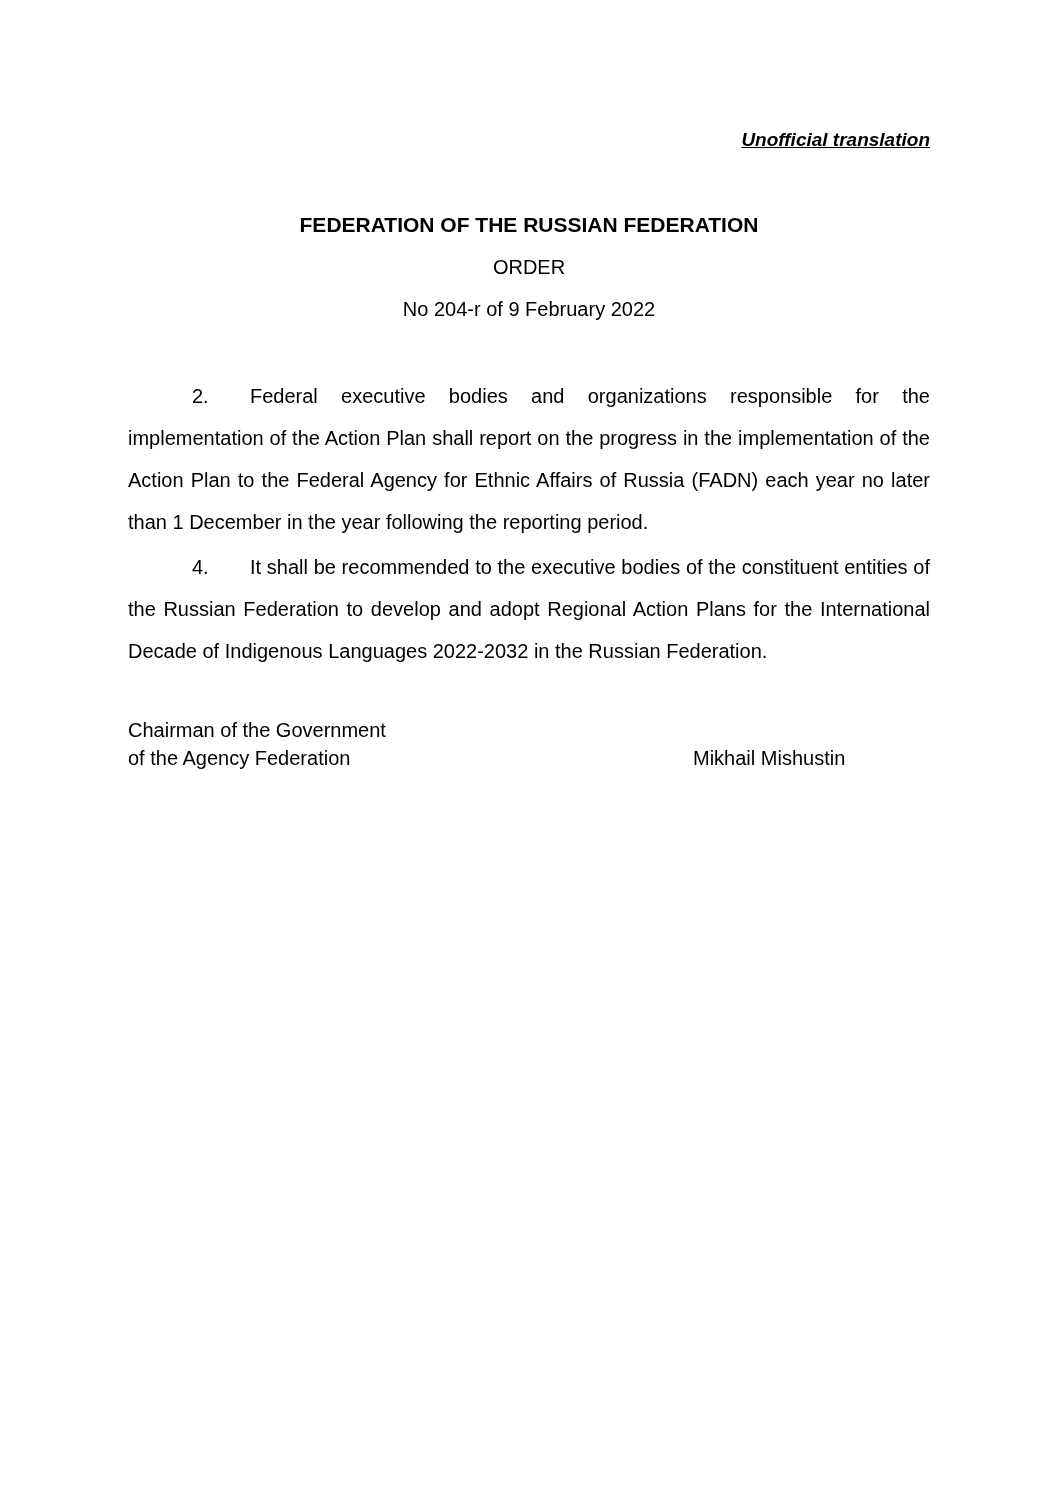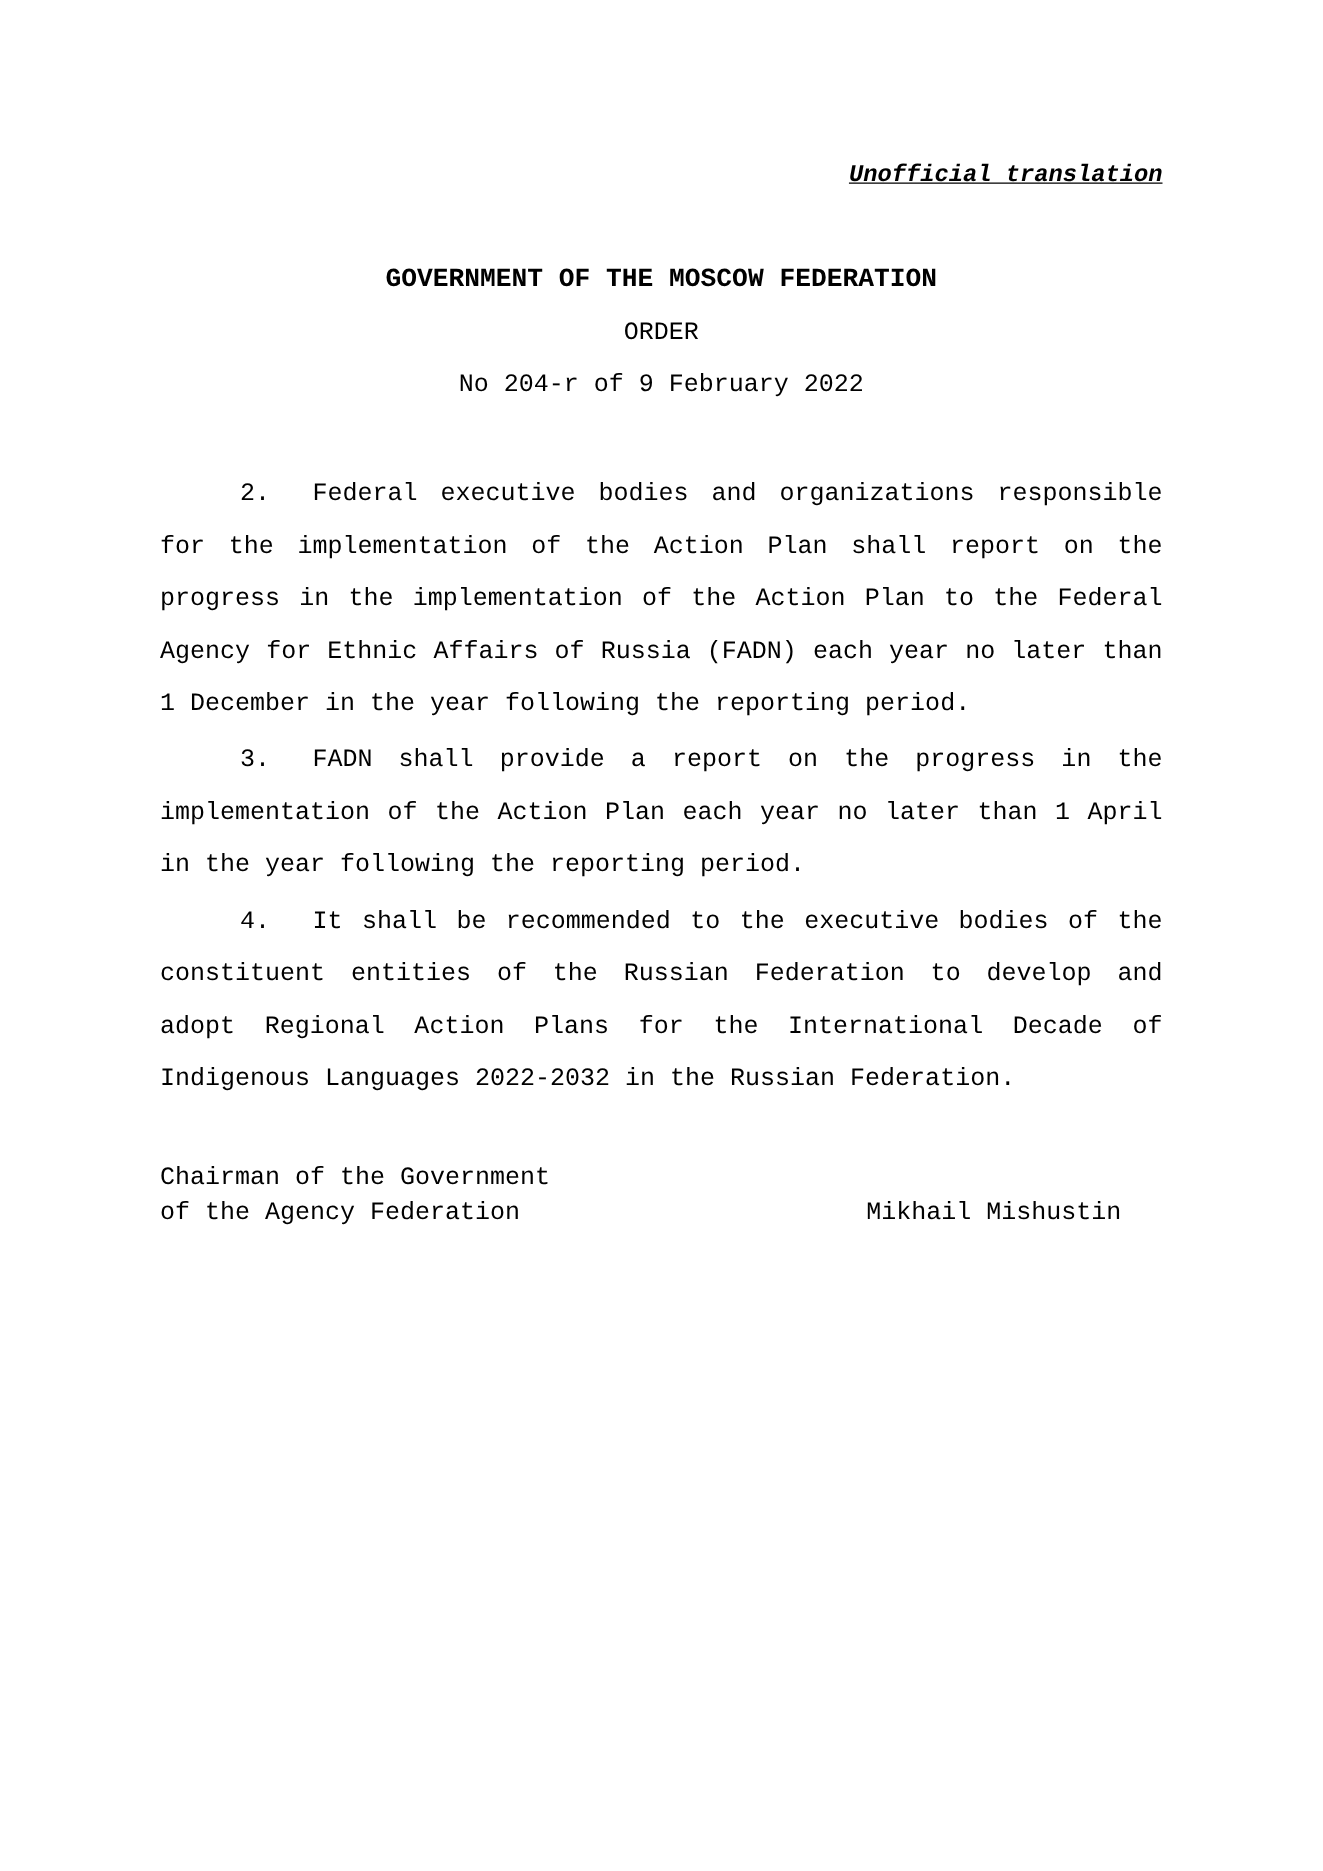--- a/index.html
+++ b/index.html
@@ -8,21 +8,21 @@
     background: #ffffff;
   }
   .page {
     position: relative;
     width: 1058px;
     height: 1497px;
     box-sizing: border-box;
     padding: 128px 128px 0 128px;
     background: #ffffff;
     color: #000000;
-    font-family: Liberation Mono, monospace;
+    font-family: Liberation Sans, sans-serif;
     overflow: hidden;
   }
   .annotation {
     text-align: right;
     font-size: 19px;
     line-height: 24px;
   }
   .annotation .note {
     font-weight: bold;
     font-style: italic;
@@ -69,31 +69,28 @@
 </head>
 <body>
 
 <div class="page">
 
   <div class="annotation">
     <span class="note">Unofficial translation</span>
   </div>
 
   <div class="doc-header">
-    <div class="org-line">GOVERNMENT OF THE MOSCOW FEDERATION</div>
+    <div class="org-line">FEDERATION OF THE RUSSIAN FEDERATION</div>
     <div class="type-line">ORDER</div>
     <div class="number-line">No 204-r of 9 February 2022</div>
   </div>
 
   <div class="doc-body">
     <p class="para">
       <span class="para-num">2.</span><span class="para-text">Federal executive bodies and organizations responsible for the implementation of the Action Plan shall report on the progress in the implementation of the Action Plan to the Federal Agency for Ethnic Affairs of Russia (FADN) each year no later than 1 December in the year following the reporting period.</span>
-    </p>
-    <p class="para">
-      <span class="para-num">3.</span><span class="para-text">FADN shall provide a report on the progress in the implementation of the Action Plan each year no later than 1 April in the year following the reporting period.</span>
     </p>
     <p class="para">
       <span class="para-num">4.</span><span class="para-text">It shall be recommended to the executive bodies of the constituent entities of the Russian Federation to develop and adopt Regional Action Plans for the International Decade of Indigenous Languages 2022-2032 in the Russian Federation.</span>
     </p>
   </div>
 
   <div class="signature">
     <div class="sig-title">
       <div>Chairman of the Government</div>
       <div>of the Agency Federation</div>

